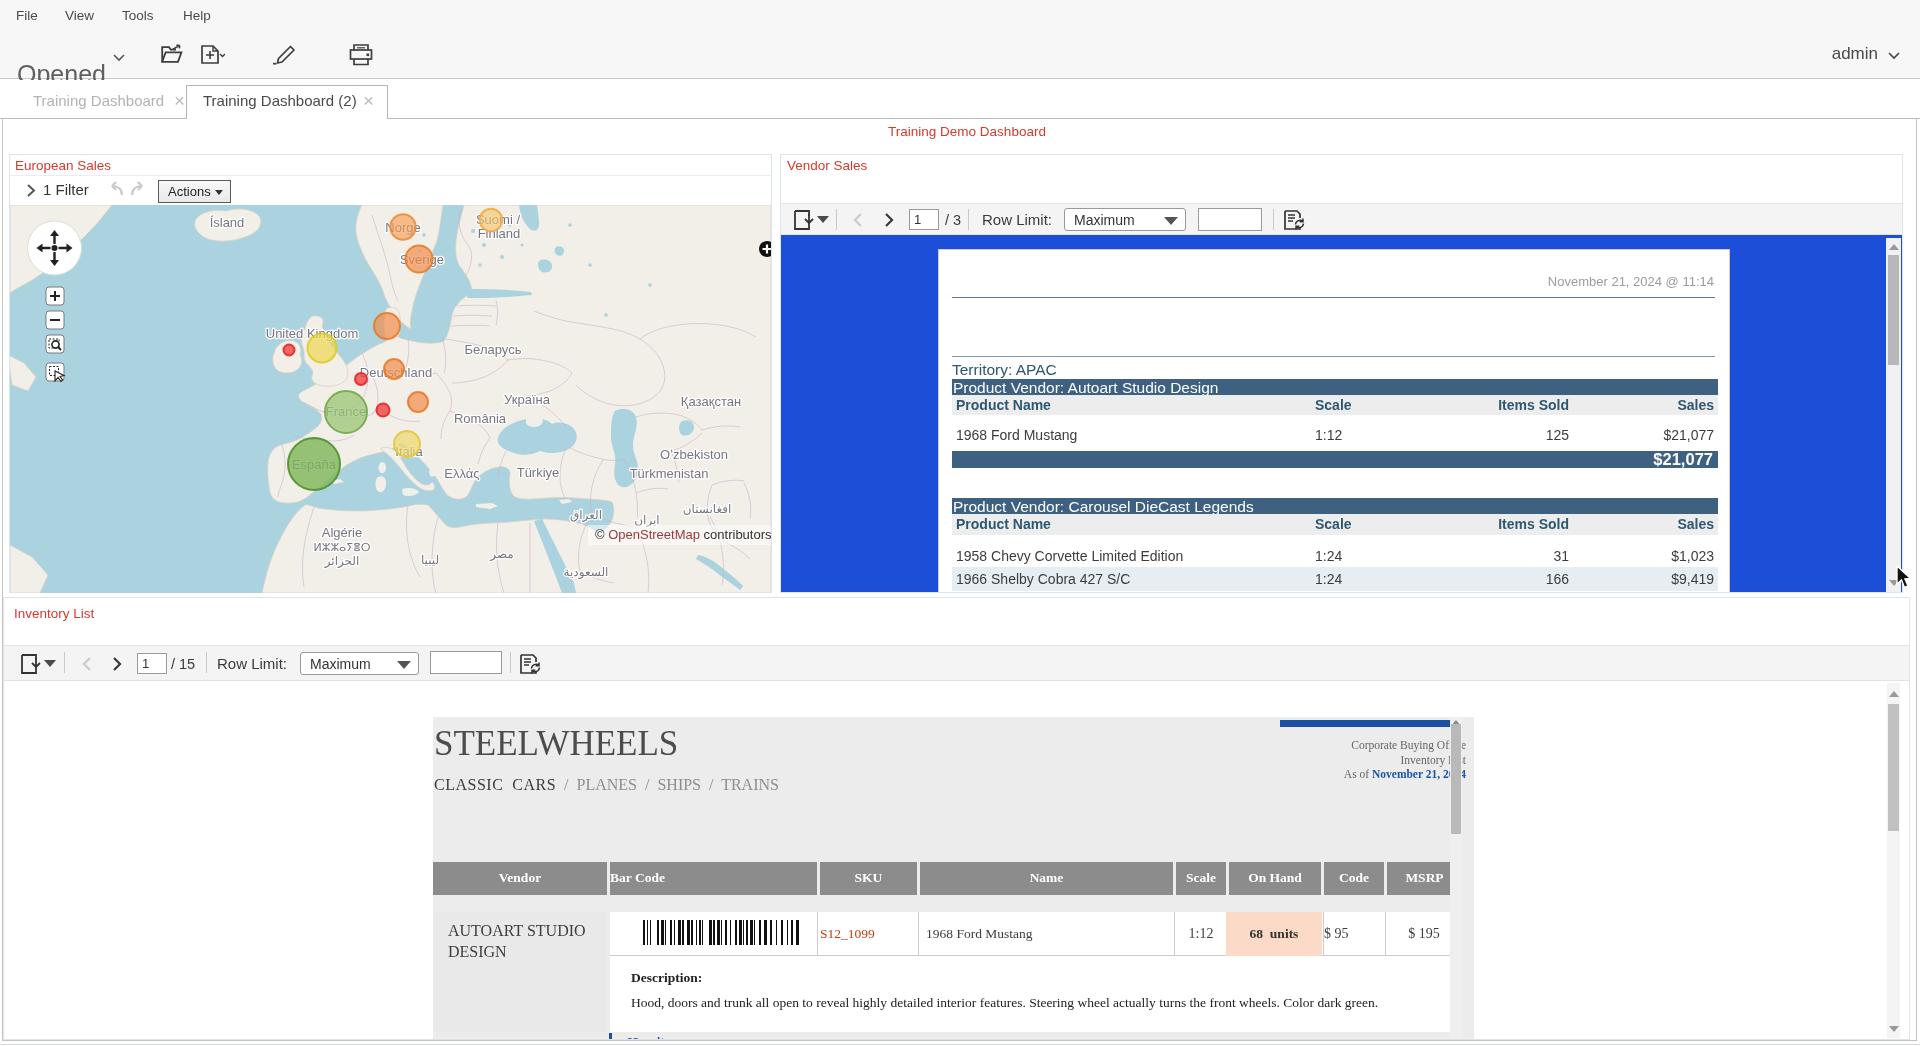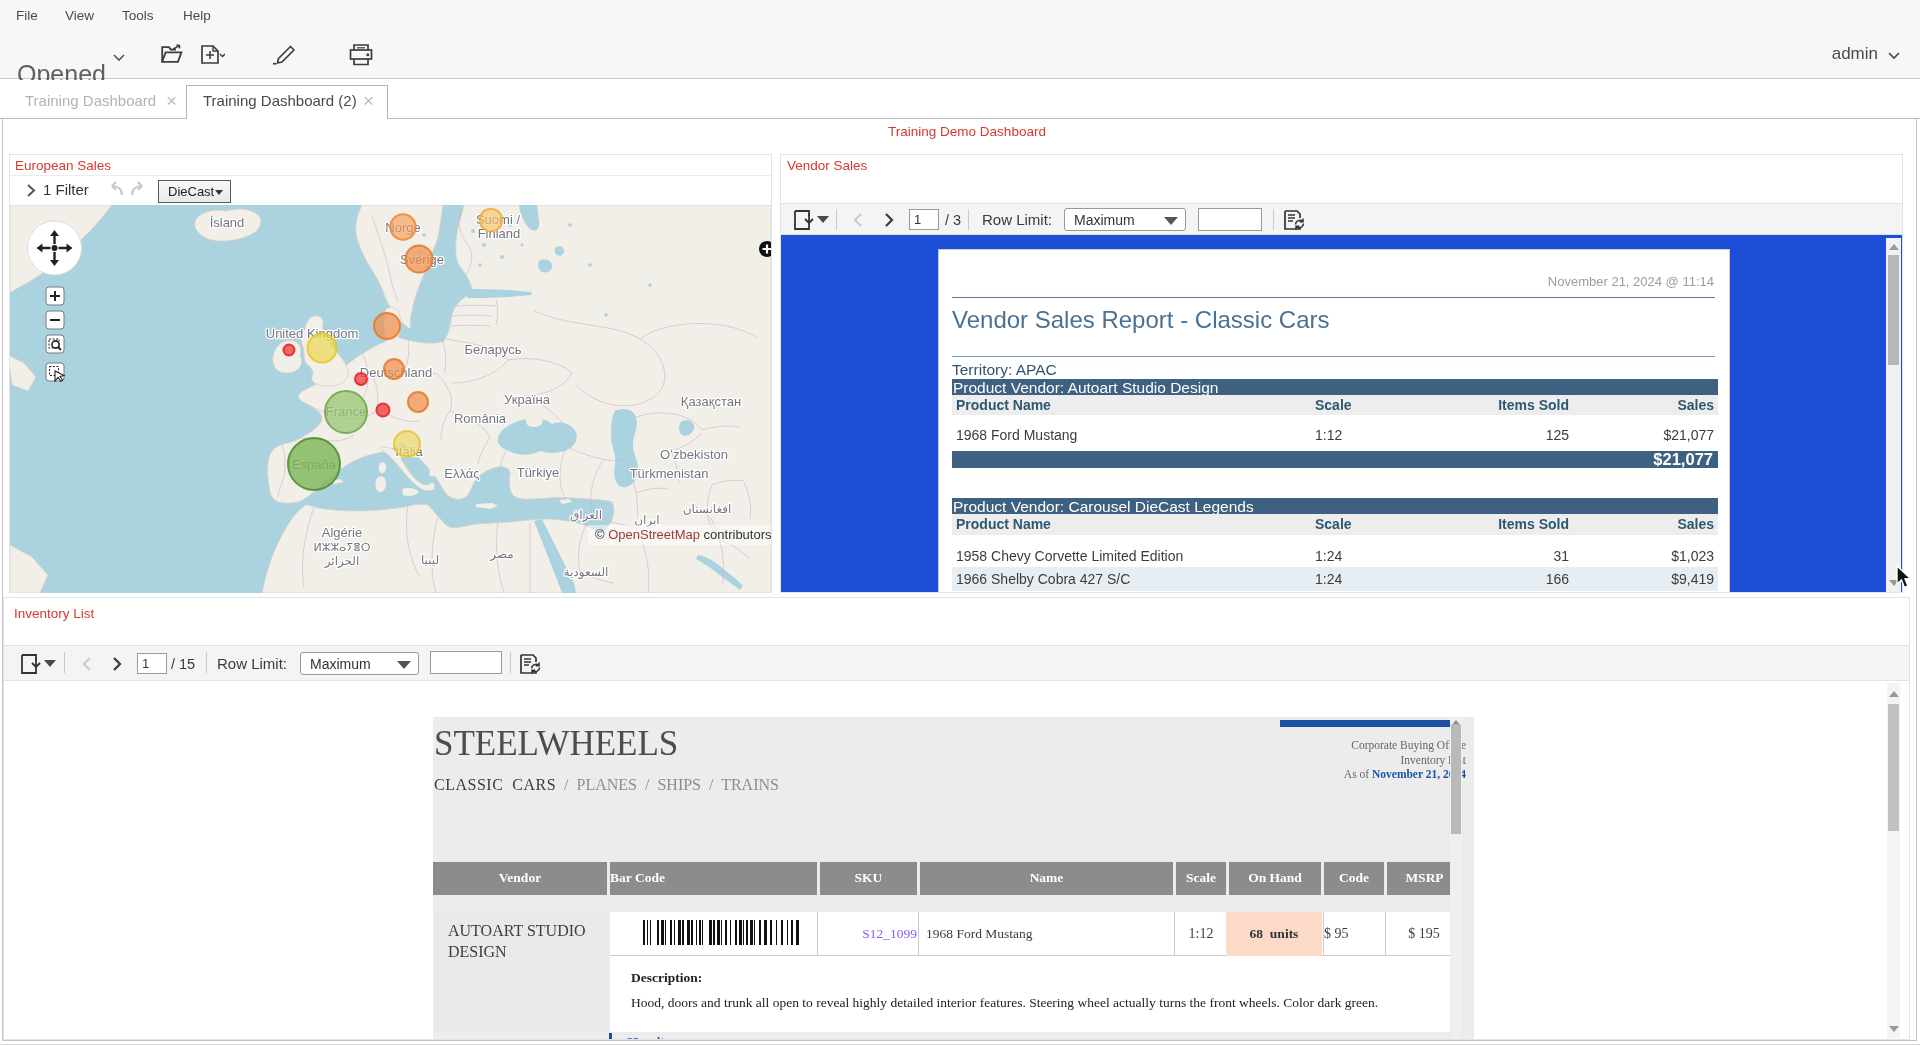--- a/index.html
+++ b/index.html
@@ -3,21 +3,21 @@
 <style>
 *{margin:0;padding:0;box-sizing:border-box}
 html,body{width:1920px;height:1046px;overflow:hidden;background:#fff;font-family:"Liberation Sans",sans-serif}
 .abs{position:absolute}
 #header{position:absolute;left:0;top:0;width:1920px;height:79px;background:#f7f7f7;border-bottom:1px solid #c9c9c9}
 .menuitem{position:absolute;top:8px;font-size:13.5px;color:#4a4a4a}
 #opened{position:absolute;left:17px;top:60px;font-size:25px;color:#5f5f5f;letter-spacing:0px}
 #admin{position:absolute;right:42px;top:44px;font-size:17px;color:#4a4a4a}
 #tabbar{position:absolute;left:0;top:80px;width:1920px;height:39px;background:#fff}
 #tabline{position:absolute;left:0;top:38px;width:1920px;height:1px;background:#bcbcbc}
-.tab1{position:absolute;left:4px;top:5px;width:186px;height:34px;font-size:15px;color:#b3b3b3}
+.tab1{position:absolute;left:12px;top:5px;width:186px;height:34px;font-size:15px;color:#b3b3b3}
 .tabx{color:#bdbdbd;font-size:19px}
 .tab2{position:absolute;left:186px;top:5px;width:202px;height:34px;background:#fff;border:1px solid #b5b5b5;border-bottom:none;font-size:15px;color:#4a4a4a;z-index:3}
 #pageborders{position:absolute;left:2px;top:119px;width:1915px;height:922px;border-left:1px solid #c4c4c4;border-right:1px solid #c4c4c4;border-bottom:1px solid #b9c6d0;pointer-events:none;z-index:50}
 #bottomline2{position:absolute;left:0;top:1044px;width:1920px;height:1px;background:#d8d8d8}
 #dashtitle{position:absolute;left:0;top:124px;width:1934px;text-align:center;font-size:13.5px;color:#d33a2e}
 .panel{position:absolute;border:1px solid #dbe5eb;background:#fff}
 .ptitle{position:absolute;left:5px;top:3px;font-size:13.5px;color:#d33a2e}
 .rtoolbar{position:absolute;left:0;background:#f4f4f4;border-top:1px solid #e2e2e2;border-bottom:1px solid #e2e2e2}
 .sep{position:absolute;width:1px;height:21px;background:#c9c9c9;top:50%;margin-top:-10px}
 .pginput{position:absolute;width:30px;height:21px;border:1px solid #9a9a9a;background:#fff;font-size:13px;color:#333;padding-left:4px;line-height:19px}
@@ -94,21 +94,21 @@
   <div style="position:absolute;left:0;top:21px;width:761px;height:29px;background:#fff">
     <svg class="abs" style="left:15px;top:7px" width="12" height="15">
         <path d="M3,2 L9,7.5 L3,13" stroke="#555" stroke-width="2" fill="none"></path>
       </svg>
     <span style="position:absolute;left:33px;top:5px;font-size:15px;color:#333">1 Filter</span>
     <svg class="abs" style="left:98px;top:4px" width="52" height="18" viewBox="0 0 52 18">
       <path d="M14,15 C14,9 10,6 4,6 M4,6 L8,2 M4,6 L8,10" fill="none" stroke="#c9c9c9" stroke-width="2.2"></path>
       <path d="M24,15 C24,9 28,6 34,6 M34,6 L30,2 M34,6 L30,10" fill="none" stroke="#c9c9c9" stroke-width="2.2"></path>
     </svg>
     <div style="position:absolute;left:148px;top:4px;width:73px;height:23px;background:linear-gradient(#f8f8f8,#e9e9e9);border:1px solid #5a5a5a;font-size:13px;color:#222">
-      <span style="position:absolute;left:9px;top:3px">DieCast</span>
+      <span style="position:absolute;left:9px;top:3px">Actions</span>
       <span style="position:absolute;right:7px;top:9px;width:0;height:0;border-left:4.5px solid transparent;border-right:4.5px solid transparent;border-top:5.5px solid #333"></span>
     </div>
   </div>
 
   <div style="position:absolute;left:0;top:50px;width:761px;height:388px;overflow:hidden">
   <svg width="761" height="388" viewBox="0 0 761 388">
     <rect width="761" height="388" fill="#aad3df"></rect>
     <g fill="#f2efe9" stroke="#d8d0c5" stroke-width="0.8">
 
       <path d="M0,0 L102,0 C94,10 88,18 80,26 C70,36 58,48 46,58 C34,68 18,78 6,84 L0,88 Z"></path>
@@ -309,21 +309,20 @@
       <path d="M4,5 L11,5 M4,8 L11,8 M4,11 L9,11" stroke="#333" stroke-width="1.3"></path>
       <path d="M11.5,14.5 A4.5,4.5 0 0 1 19,11.5 M19,8.5 L19,11.8 L15.7,11.8 M19.5,13.5 A4.5,4.5 0 0 1 12,16.5 M12,19.5 L12,16.2 L15.3,16.2" fill="none" stroke="#333" stroke-width="1.5"></path>
     </svg>
   </div>
 
   <div style="position:absolute;left:0;top:80px;width:1121px;height:357px;overflow:hidden;background:#1d4ed8">
 
     <div style="position:absolute;left:157px;top:14px;width:792px;height:400px;background:#fff;border:1px solid #ccc">
       <div style="position:absolute;right:15px;top:24px;font-size:13px;color:#9c9c9c">November 21, 2024 @ 11:14</div>
       <div style="position:absolute;left:13px;top:47px;width:763px;height:1px;background:#5e7493"></div>
-      <div style="position:absolute;left:13px;top:56px;font-size:24px;color:#4a7191">Vendor Sales Report - Classic Cars</div>
       <div style="position:absolute;left:13px;top:106px;width:763px;height:1px;background:#7f96b8"></div>
       <div style="position:absolute;left:13px;top:111px;font-size:15.5px;font-weight:normal;color:#2d5670">Territory: APAC</div>
       <div style="position:absolute;left:13px;top:129px;width:766px;height:16px;background:#3e6181;color:#fff;font-size:15.5px">
           <span style="position:absolute;left:1px;top:0px">Product Vendor: Autoart Studio Design</span>
         </div>
       <div style="position:absolute;left:13px;top:145px;width:766px;height:20px;background:#ededed;font-size:14px;font-weight:bold;color:#2e5872">
         <span style="position:absolute;left:4px;top:2px">Product Name</span>
         <span style="position:absolute;left:363px;top:2px">Scale</span>
         <span style="position:absolute;right:149px;top:2px">Items Sold</span>
         <span style="position:absolute;right:4px;top:2px">Sales</span>
@@ -469,21 +468,21 @@
             <rect x="116" width="2" height="25"></rect>
             <rect x="121" width="3" height="25"></rect>
           <rect x="127" width="2" height="25"></rect>
             <rect x="133" width="1" height="25"></rect>
             <rect x="138" width="2" height="25"></rect>
           <rect x="144" width="1" height="25"></rect>
             <rect x="148" width="2" height="25"></rect>
             <rect x="153" width="3" height="25"></rect>
         </g>
       </svg>
-      <div style="position:absolute;left:387px;top:195px;width:97px;height:44px;font-size:13.5px;color:#8b5cf6;text-align:right;line-height:44px">S12_1099</div>
+      <div style="position:absolute;left:387px;top:195px;width:97px;height:44px;font-size:13.5px;color:#c2410c;text-align:left;line-height:44px">S12_1099</div>
       <div style="position:absolute;left:493px;top:195px;width:250px;height:44px;font-size:13.5px;color:#3d3d3d;line-height:44px">1968 Ford Mustang</div>
       <div style="position:absolute;left:743px;top:195px;width:50px;height:44px;font-size:14px;color:#3d3d3d;text-align:center;line-height:44px">1:12</div>
       <div style="position:absolute;left:891px;top:195px;width:61px;height:44px;font-size:14px;color:#3d3d3d;line-height:44px">$ 95</div>
       <div style="position:absolute;left:953px;top:195px;width:76px;height:44px;font-size:14px;color:#3d3d3d;text-align:center;line-height:44px">$ 195</div>
 
       <div style="position:absolute;left:177px;top:239px;width:852px;height:76px;background:#fff">
         <div style="position:absolute;left:21px;top:14px;font-size:13.5px;font-weight:bold;color:#222">Description:</div>
         <div style="position:absolute;left:21px;top:39px;font-size:13.5px;color:#222">Hood, doors and trunk all open to reveal highly detailed interior features. Steering wheel actually turns the front wheels. Color dark green.</div>
       </div>
 

